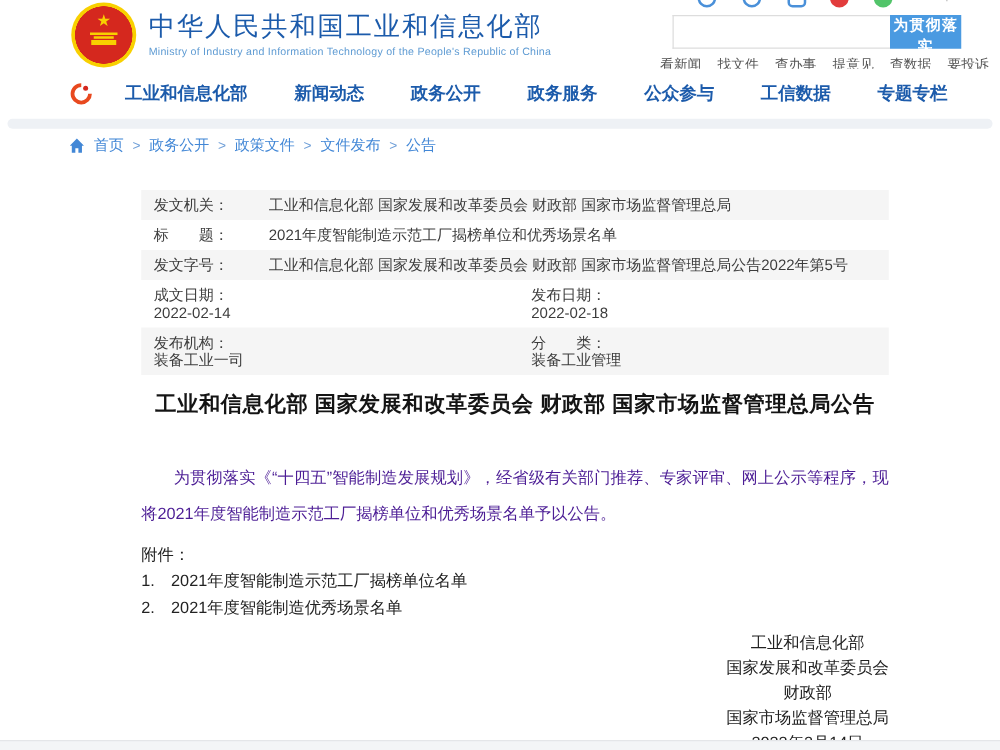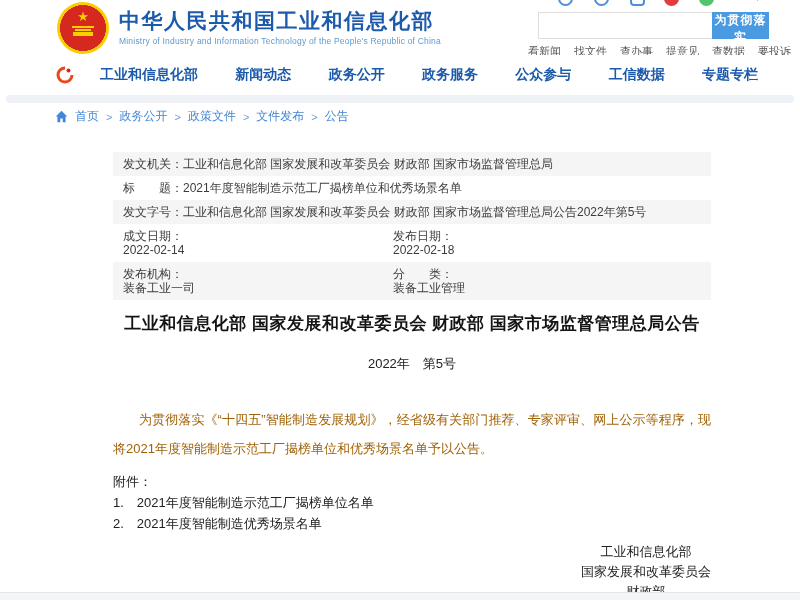--- a/index.html
+++ b/index.html
@@ -13,21 +13,21 @@
   .emblem { width:52px; height:52px; border-radius:50%;
             background:radial-gradient(circle at 50% 50%, #d5281e 0 62%, #f8d000 63% 74%, #e3b800 75% 82%, #d5281e 83% 100%);
             position:relative; }
   .emblem .star { position:absolute; left:50%; top:8px; transform:translateX(-50%); color:#f8d000; font-size:13px; line-height:1; }
   .emblem .gate { position:absolute; left:50%; top:24px; transform:translateX(-50%); width:22px; height:12px; }
   .emblem .gate div { background:#f8d000; }
   .emblem .gate .g1 { width:22px; height:2px; }
   .emblem .gate .g2 { width:16px; height:2px; margin:1px auto 0; }
   .emblem .gate .g3 { width:20px; height:4px; margin:1px auto 0; }
   .site-titles { position:absolute; left:119px; top:7px; white-space:nowrap; }
-  .site-title { font-size:21px; font-weight:bold; color:#1c5bab; letter-spacing:1.5px; }
+  .site-title { font-size:21px; font-weight:normal; color:#1c5bab; letter-spacing:1.5px; }
   .site-subtitle { font-size:8.5px; color:#5e9bd3; margin-top:1px; letter-spacing:.2px; }
 
   
   .search-wrap { position:absolute; left:538px; top:0; width:232px; height:55px; }
   .topbar-icons { position:absolute; top:-9px; left:12px; width:220px; height:18px; }
   .ticon { position:absolute; width:15px; height:15px; border-radius:50%; }
   .ticon.ring { border:2.5px solid #4a90d9; background:#fff; }
   .ticon.rrect { border:2.5px solid #4a90d9; border-radius:4px; background:#fff; }
   .ticon.red { background:#e23c3c; }
   .ticon.green { background:#52c46a; }
@@ -48,30 +48,30 @@
 
   
   .breadcrumb { position:absolute; top:108px; left:55px; display:flex; align-items:center; gap:7px; font-size:12px; color:#4287d6; }
   .crumb { cursor:pointer; }
   .crumb-sep { color:#6f9fd8; font-size:11px; }
   .home-icon { width:13px; height:13px; display:block; }
 
   
   .doc { position:absolute; left:113px; top:152px; width:598px; color:#222; }
   .meta-table { width:100%; font-size:12px; color:#3c3c3c; }
-  .meta-row { display:flex; padding:5px 10px; line-height:14px; min-height:24px; align-items:center; }
+  .meta-row { display:flex; padding:5px 10px; line-height:14px; min-height:24px; align-items:center;gap:32px; }
   .meta-row.gray { background:#f5f5f5; }
   .meta-pair { display:flex;flex-direction:column; }
   .meta-pair.first { width:270px; }
   .meta-label { white-space:pre; }
   .meta-value { white-space:pre-wrap; }
 
   .doc-title { margin-top:12px; text-align:center; font-size:17px; font-weight:bold; color:#141414; letter-spacing:.5px; }
   .issue-no { margin-top:20px; text-align:center; font-size:13px; color:#222; }
-  .paragraph { margin-top:32px; font-size:13px; line-height:29px; text-indent:2em; color:#a16207; text-align:justify; }
+  .paragraph { margin-top:32px; font-size:13px; line-height:29px; text-indent:2em; color:#4c1d95; text-align:justify; }
   .attachments { margin-top:8px; font-size:13px; line-height:21px; color:#222; }
   .attachments .att-item { cursor:pointer; white-space:pre; }
   .att-label { white-space:pre; }
   .signature { margin-top:8px; display:flex; flex-direction:column; align-items:center; float:right; font-size:13px; line-height:20px; color:#222; }
 
   .footer-band { position:absolute; bottom:0; left:0; right:0; height:8px; background:#f3f5f7; border-top:1px solid #e4e6e9; }
 </style>
 </head>
 <body>
 
@@ -181,21 +181,20 @@
           <span class="meta-value">装备工业一司</span>
         </span>
         <span class="meta-pair">
           <span class="meta-label">分　　类：</span>
           <span class="meta-value">装备工业管理</span>
         </span>
       </div>
     </div>
 
     <div class="doc-title">工业和信息化部 国家发展和改革委员会 财政部 国家市场监督管理总局公告</div>
-    <div class="issue-no">2022年　第5号</div>
     <div class="paragraph">为贯彻落实《“十四五”智能制造发展规划》，经省级有关部门推荐、专家评审、网上公示等程序，现将2021年度智能制造示范工厂揭榜单位和优秀场景名单予以公告。</div>
 
     <div class="attachments">
       <div class="att-label">附件：</div>
       <div class="att-item">1.　2021年度智能制造示范工厂揭榜单位名单</div>
       <div class="att-item">2.　2021年度智能制造优秀场景名单</div>
     </div>
 
     <div class="signature">
       <div>工业和信息化部</div>

